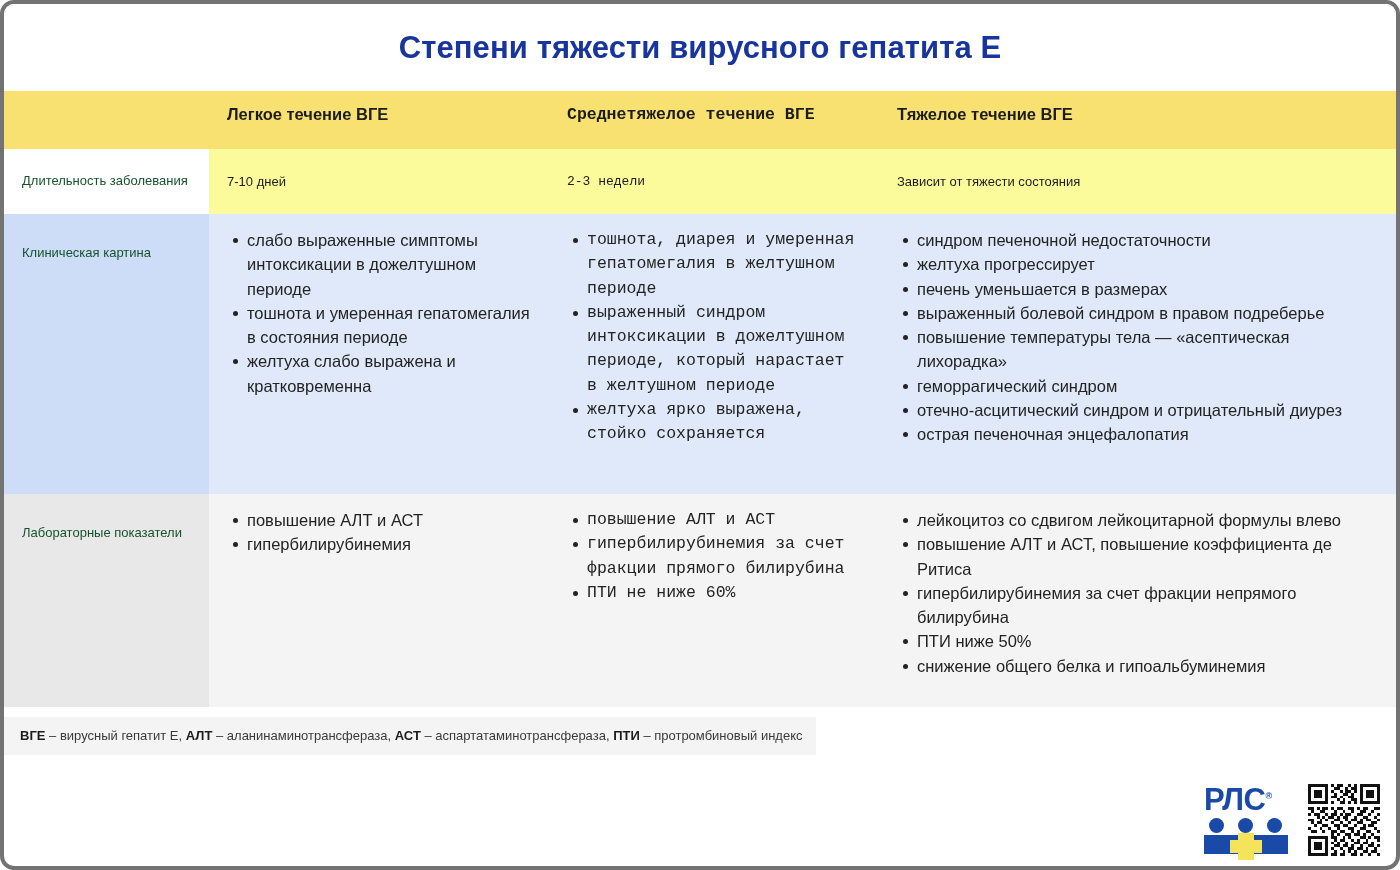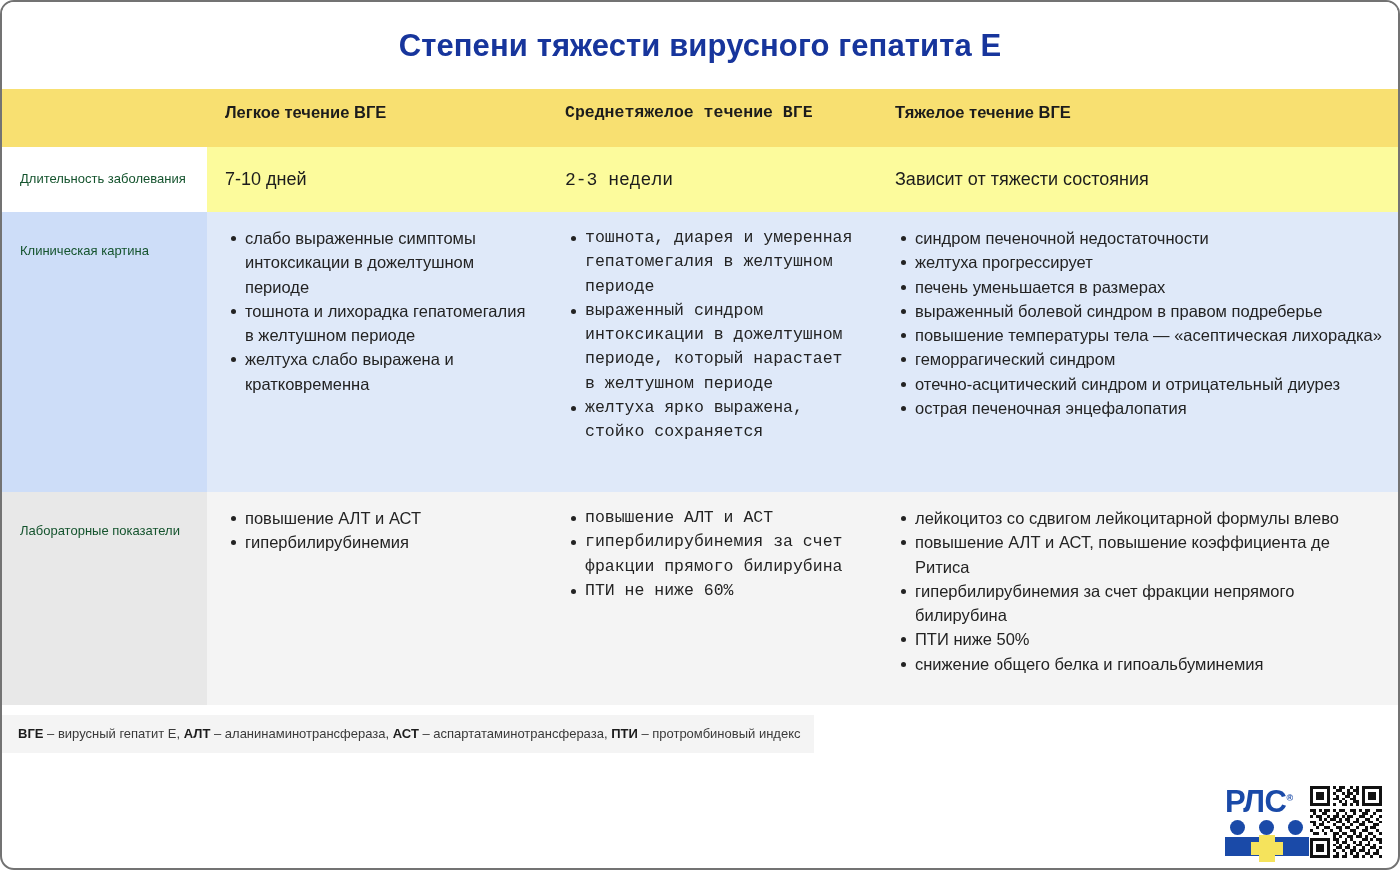--- a/index.html
+++ b/index.html
@@ -13,21 +13,21 @@
     font-family: "Liberation Sans", "DejaVu Sans", sans-serif;
     overflow: hidden;
   }
 
   
   #page {
     position: relative;
     box-sizing: border-box;
     width: 1400px;
     height: 870px;
-    border: 2px solid #737373;
+    border: 4px solid #737373;
     border-radius: 14px;
     background: #ffffff;
     overflow: hidden;
   }
 
   
   .title-bar {
     height: 87px;
     display: flex;
     align-items: center;
@@ -104,21 +104,21 @@
   .row-lab .c3 { background: #F4F4F4; }
   .row-lab { min-height: 213px; }
 
   .row-label {
     font-size: 13px;
     color: #14532d;
     line-height: 1.45;
     padding-top: 16px;
   }
   .dur-value {
-    font-size: 18px;
+    font-size: 13px;
     color: #1c1c1c;
   }
 
   ul.bullets {
     margin: 0;
     padding: 0 0 0 20px;
     list-style: none;
   }
   ul.bullets li {
     position: relative;
@@ -156,21 +156,21 @@
   }
   .footnote b { color: #1c1c1c; font-weight: bold; }
 
   
   .brand {
     position: absolute;
     right: 16px;
     bottom: 10px;
     display: flex;
     align-items: flex-end;
-    gap: 1px;
+    gap: 20px;
   }
   .rls-logo {
     position: relative;
     width: 84px;
     height: 72px;
   }
   .rls-word {
     font-size: 31px;
     font-weight: bold;
     color: #1A4AA8;
@@ -254,21 +254,21 @@
       </div>
     </div>
 
     <div class="row row-clin">
       <div class="cell c0">
         <div class="row-label">Клиническая картина</div>
       </div>
       <div class="cell c1">
         <ul class="bullets">
             <li>слабо выраженные симптомы интоксикации в дожелтушном периоде</li>
-            <li>тошнота и лихорадка гепатомегалия в желтушном периоде</li>
+            <li>тошнота и умеренная гепатомегалия в состояния периоде</li>
             <li>желтуха слабо выражена и кратковременна</li>
           </ul>
       </div>
       <div class="cell c2">
         <ul class="bullets">
             <li>тошнота, диарея и умеренная гепатомегалия в желтушном периоде</li>
             <li>выраженный синдром интоксикации в дожелтушном периоде, который нарастает в желтушном периоде</li>
             <li>желтуха ярко выражена, стойко сохраняется</li>
           </ul>
       </div>

